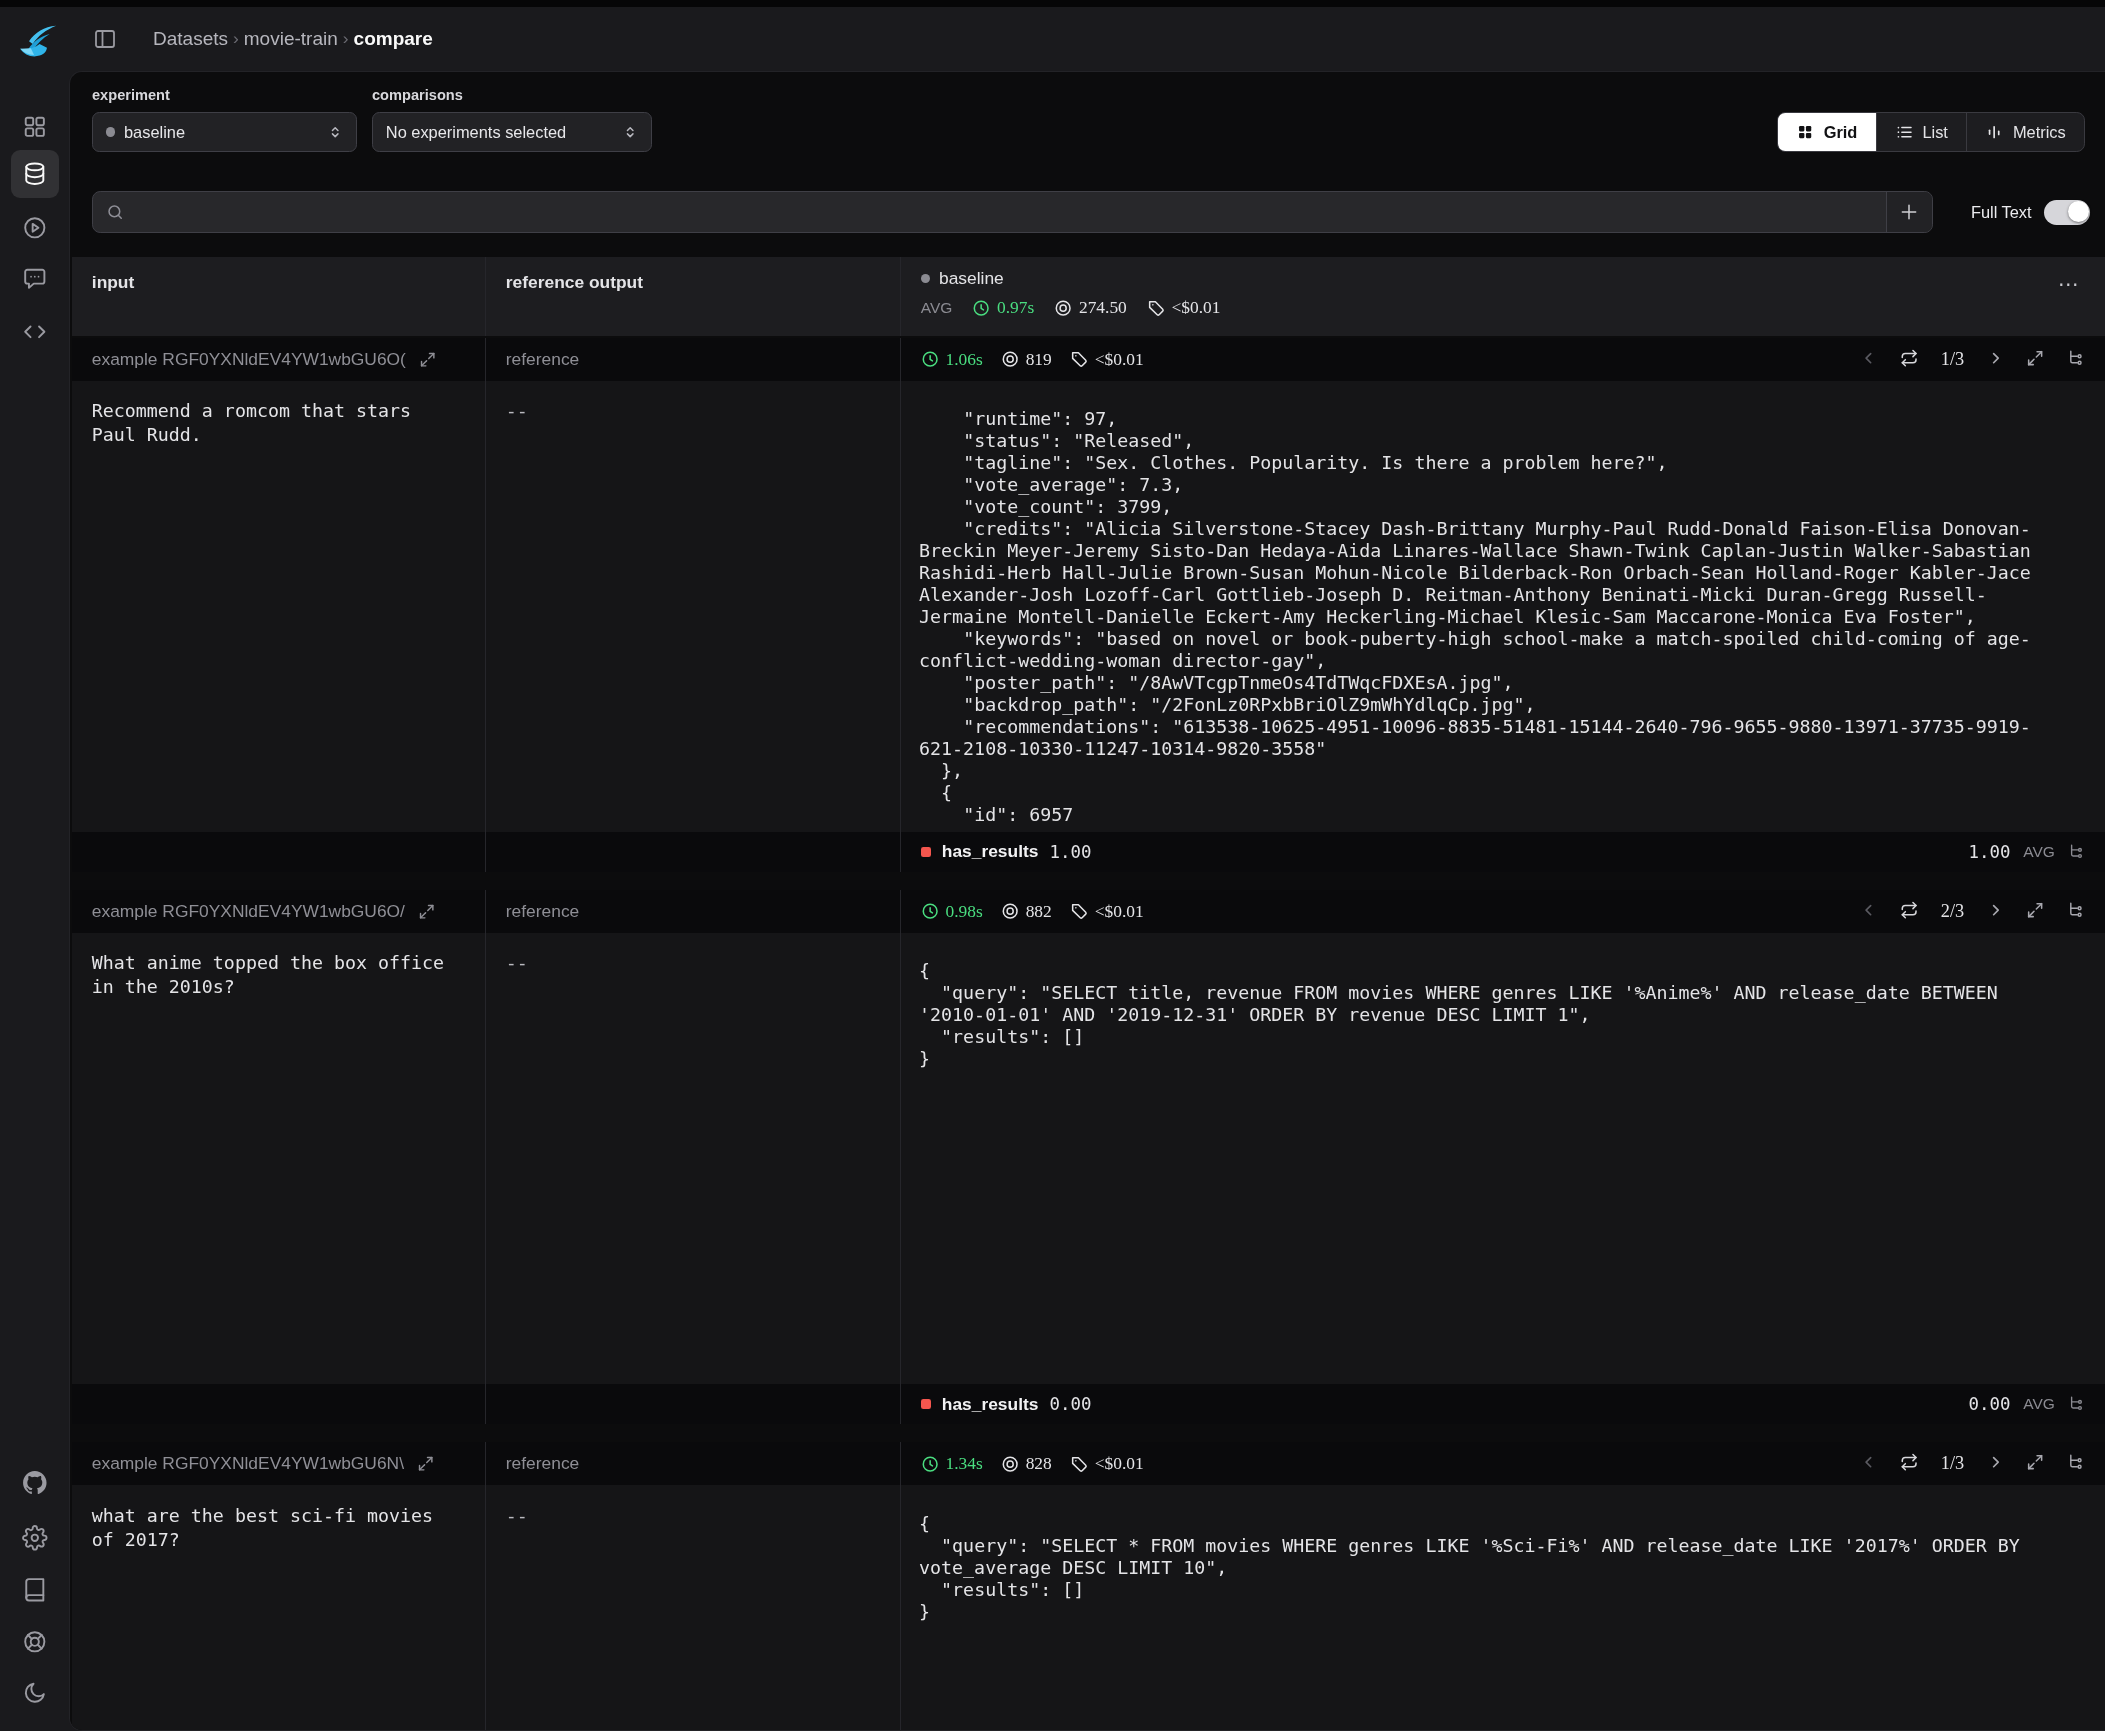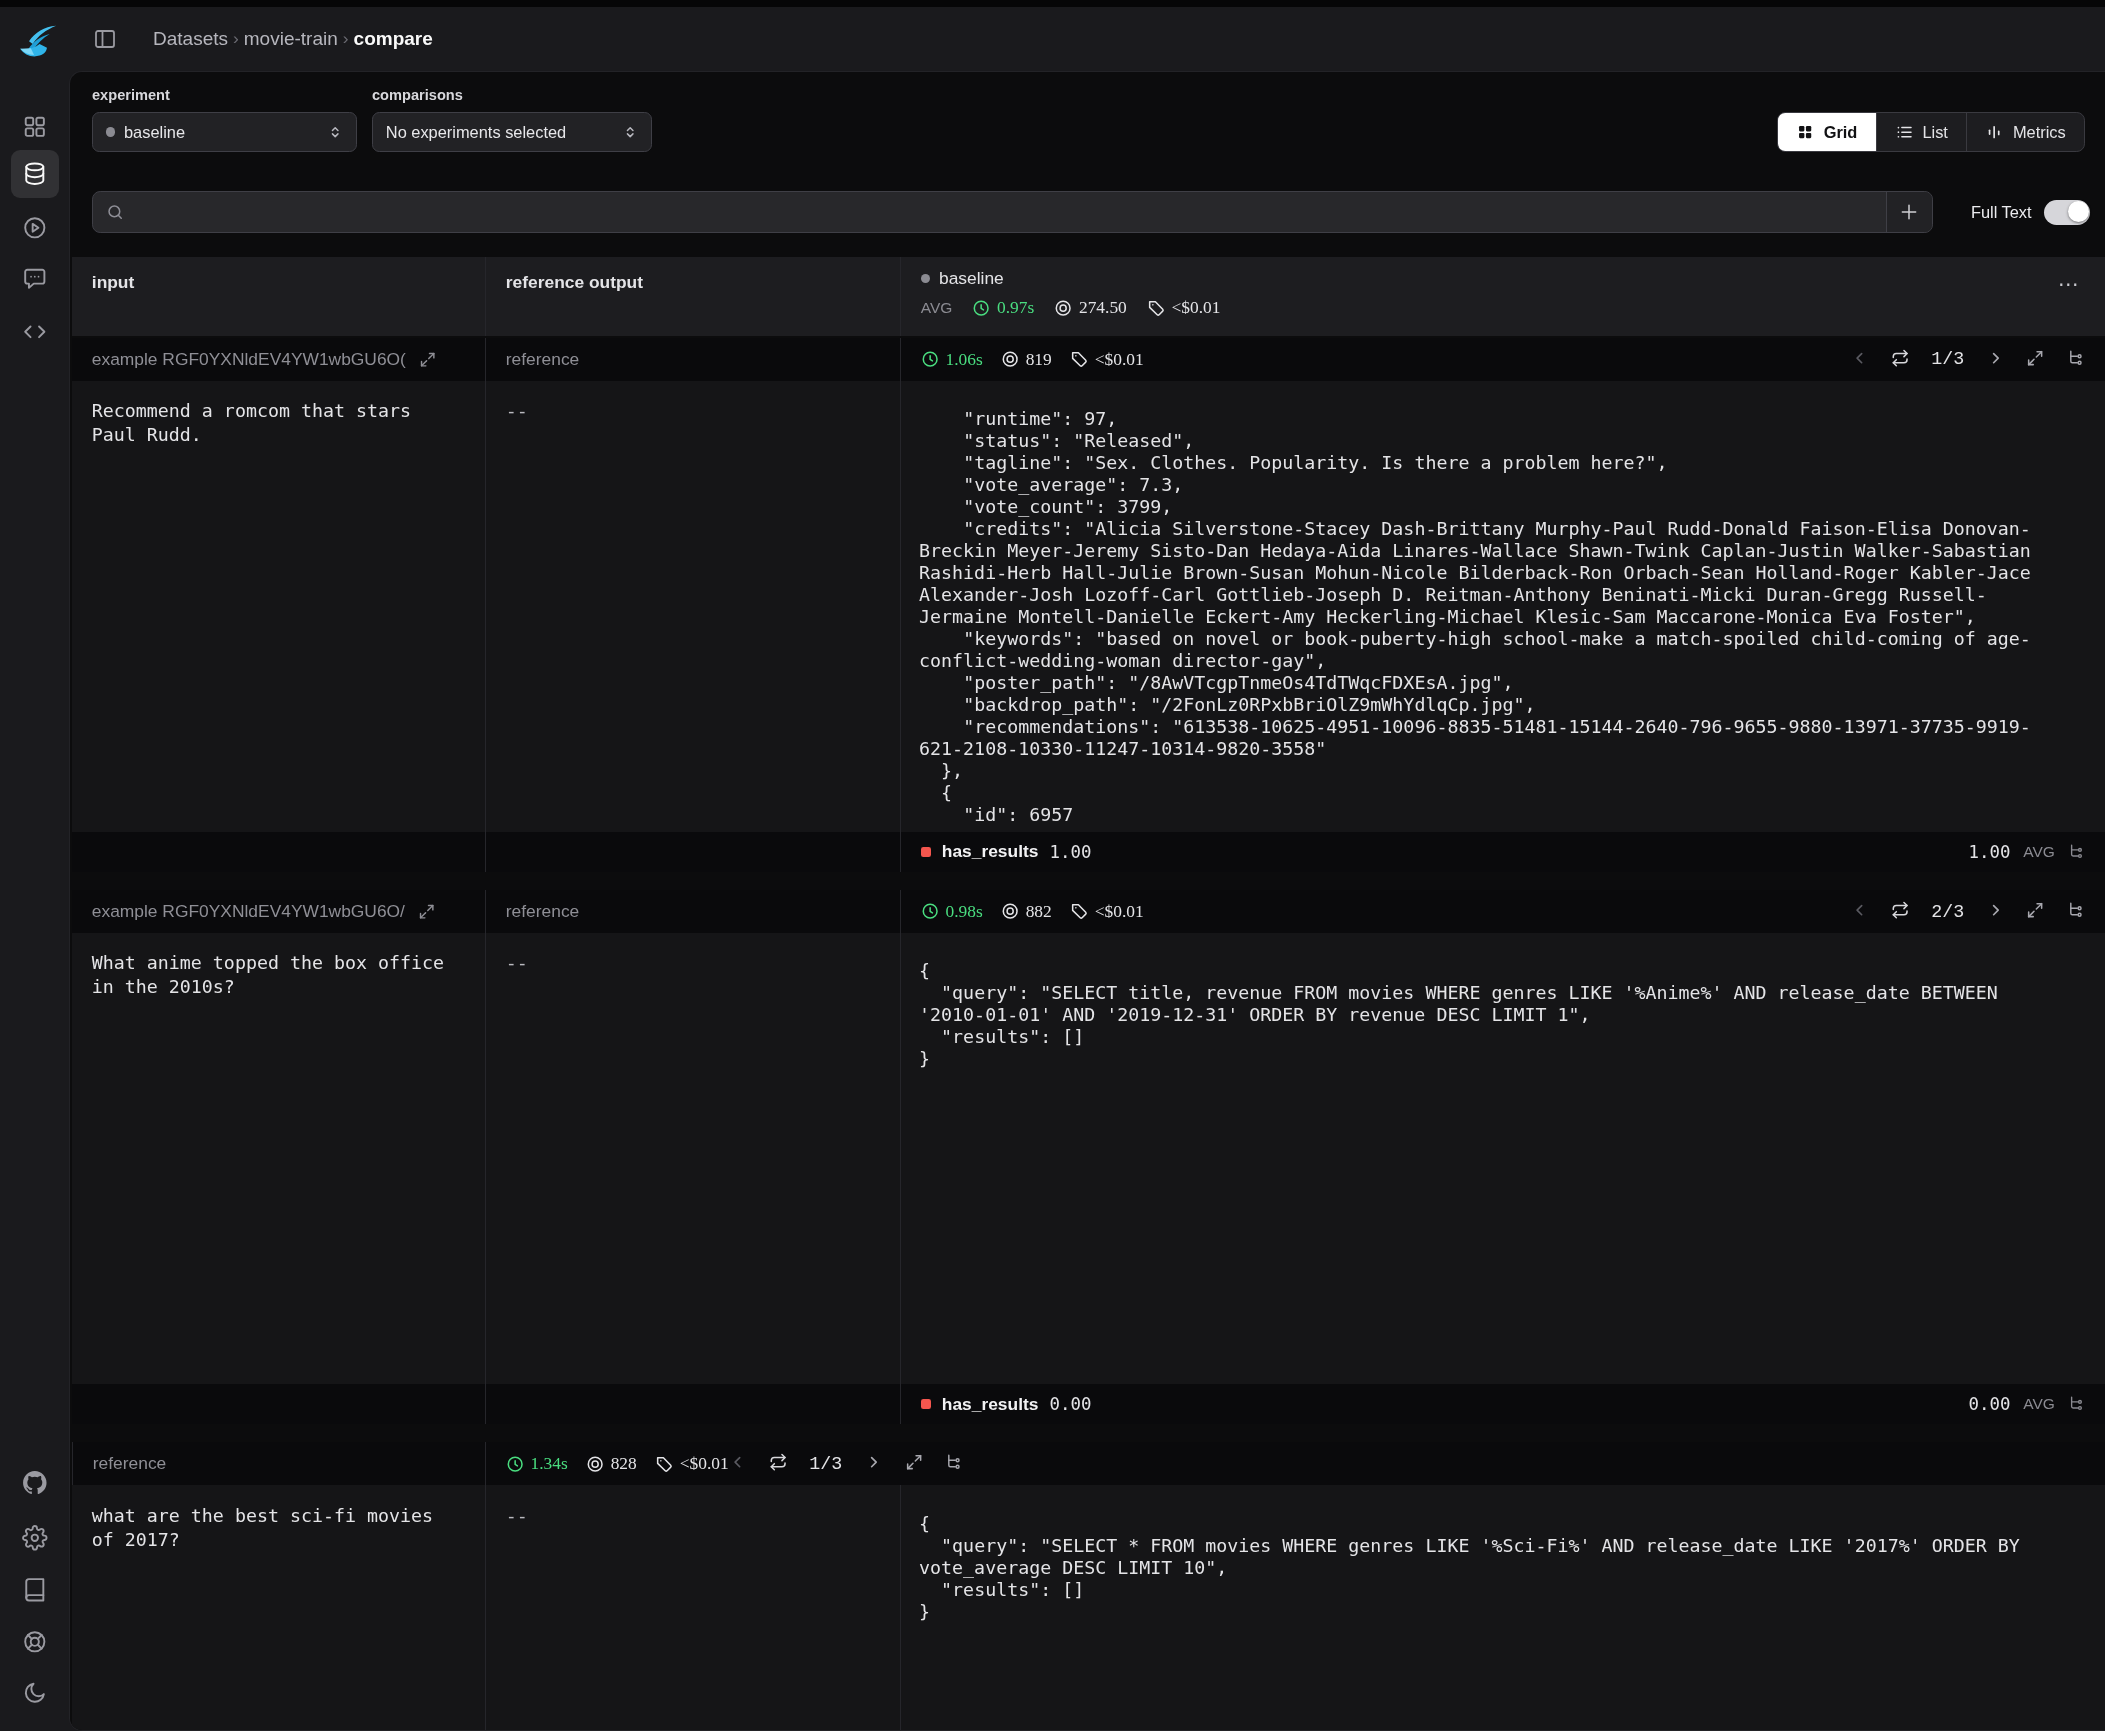--- a/index.html
+++ b/index.html
@@ -79,21 +79,21 @@
   .row-head > div { display:flex; align-items:center; padding:0 20px; min-width:0; }
   .example-label { color:#8f8f96; font-size:17.4px; white-space:nowrap; overflow:hidden; }
   .head-icon { width:17.4px; height:17.4px; color:#8f8f96; margin-left:12.8px; flex:0 0 auto; cursor:pointer; }
   .head-icon svg { width:17.4px; height:17.4px; }
   .ref-label { color:#8f8f96; font-size:17.4px; }
   .run-stats { display:flex; align-items:center; gap:18.3px; }
   .pager { margin-left:auto; display:flex; align-items:center; gap:22px; }
   .pager svg { width:18.3px; height:18.3px; }
   .pg-chev-l { color:#5a5a61; cursor:pointer; } .pg-chev-r { color:#a8a8af; cursor:pointer; }
   .pg-repeat { color:#d8d8dc; cursor:pointer; }
-  .pg-count { font-family:Liberation Mono, monospace; font-size:18.3px; color:#e4e4e7; }
+  .pg-count { font-family:Liberation Serif, serif; font-size:18.3px; color:#e4e4e7; }
   .pg-icon { color:#a8a8af; cursor:pointer; }
 
   .row-body { background:#151517; }
   .cell-input { padding:18.3px 20px; }
   .mono-text { font-family:"DejaVu Sans Mono", monospace; font-size:18.3px; line-height:24px; color:#e4e4e7; white-space:pre-wrap; margin:0; }
   .cell-ref { padding:18.3px 20px; color:#b9b9bf; }
   .cell-out { padding:27.4px 0 18.3px 18.3px; overflow:hidden; }
   .json-pre { width:1145px; font-family:"DejaVu Sans Mono", monospace; font-size:18.3px; line-height:22px; color:#e4e4e7;
               white-space:pre-wrap; overflow-wrap:anywhere; margin:0; }
   .body-1 { height:451px; } .body-2 { height:451px; } .body-3 { height:384px; }
@@ -552,20 +552,31 @@
                   <circle cx="16.5" cy="9.5" r="1.9"></circle>
                   <circle cx="16.5" cy="18" r="1.9"></circle>
                 </svg>
             </div>
           </div>
         </div>
       </div>
 
       <div class="row-card">
         <div class="row-head grid3">
+          <div>
+            <span class="example-label">example RGF0YXNldEV4YW1wbGU6N\</span>
+            <span class="head-icon">
+              <svg viewBox="0 0 24 24" fill="none" stroke="currentColor" stroke-width="2" stroke-linecap="round" stroke-linejoin="round">
+                  <path d="M14.5 3.5h6v6"></path>
+                  <path d="m20.5 3.5-7 7"></path>
+                  <path d="M9.5 20.5h-6v-6"></path>
+                  <path d="m3.5 20.5 7-7"></path>
+                </svg>
+            </span>
+          </div>
           <div class="c2">
               <span class="ref-label">reference</span>
             </div>
           <div class="c3">
             <div class="run-stats">
               <span class="stat stat-green">
                 <svg viewBox="0 0 24 24" fill="none" stroke="currentColor" stroke-width="2" stroke-linecap="round" stroke-linejoin="round">
                     <circle cx="12" cy="12" r="9"></circle>
                     <path d="M12 7.5v4.8l3 1.9"></path>
                   </svg>

